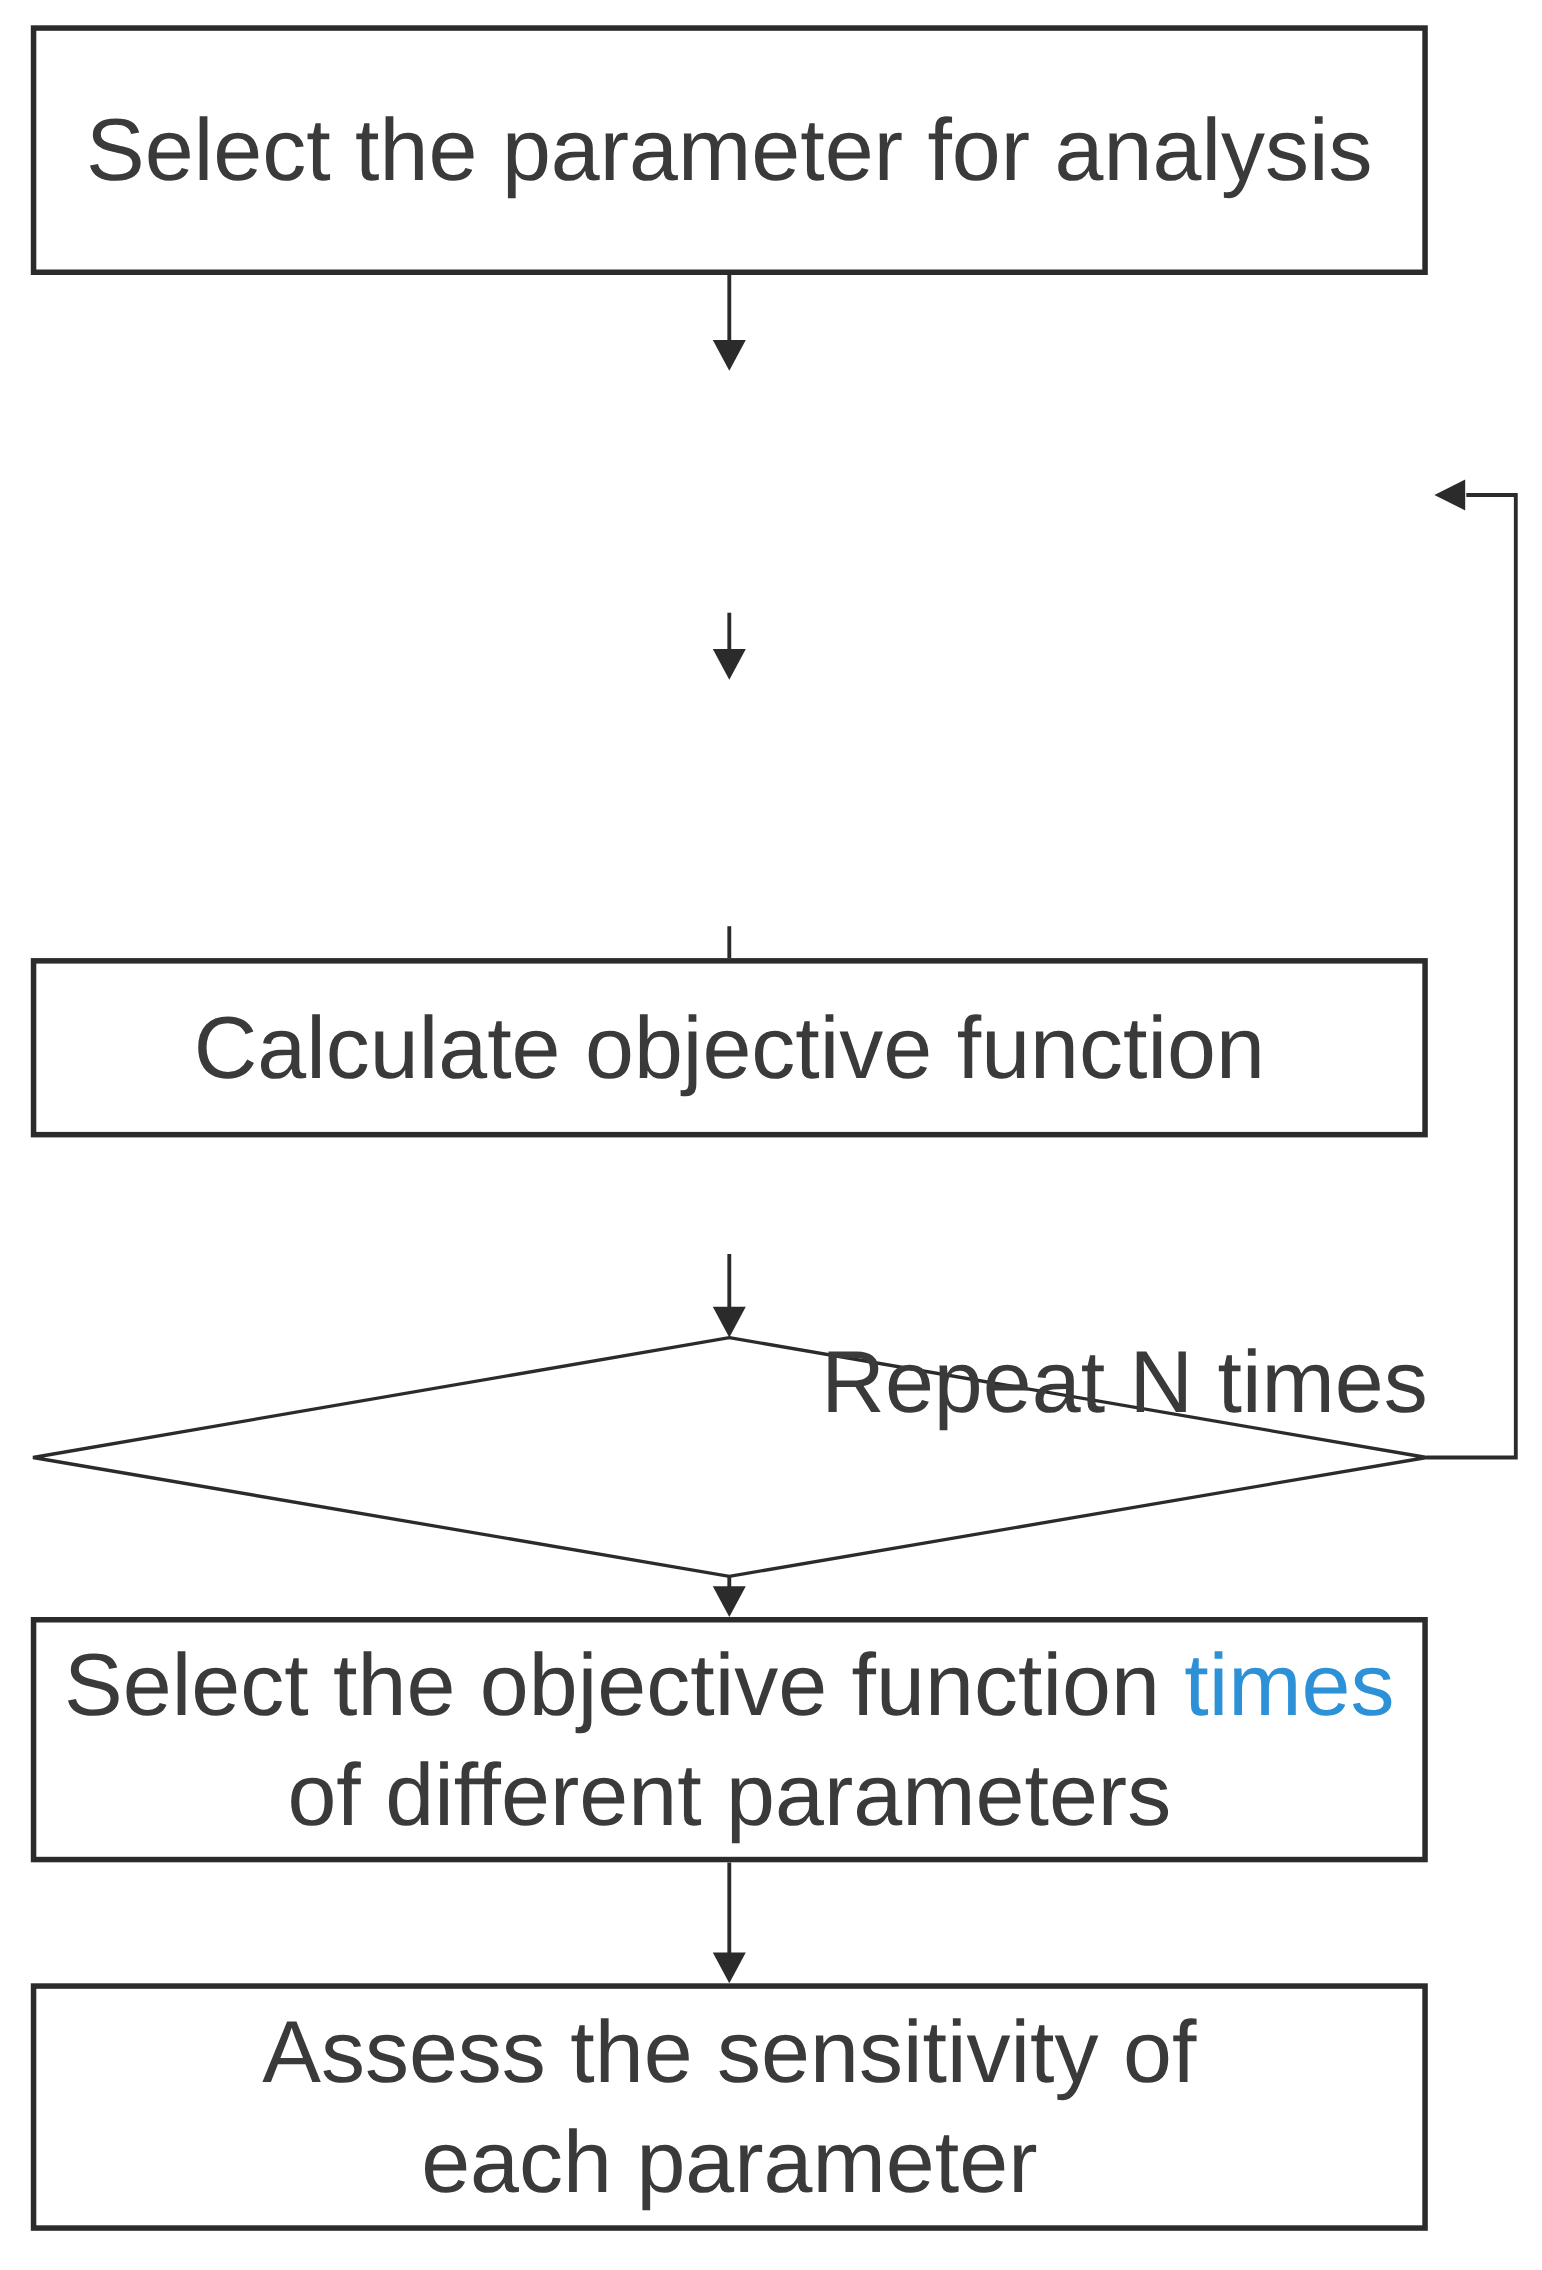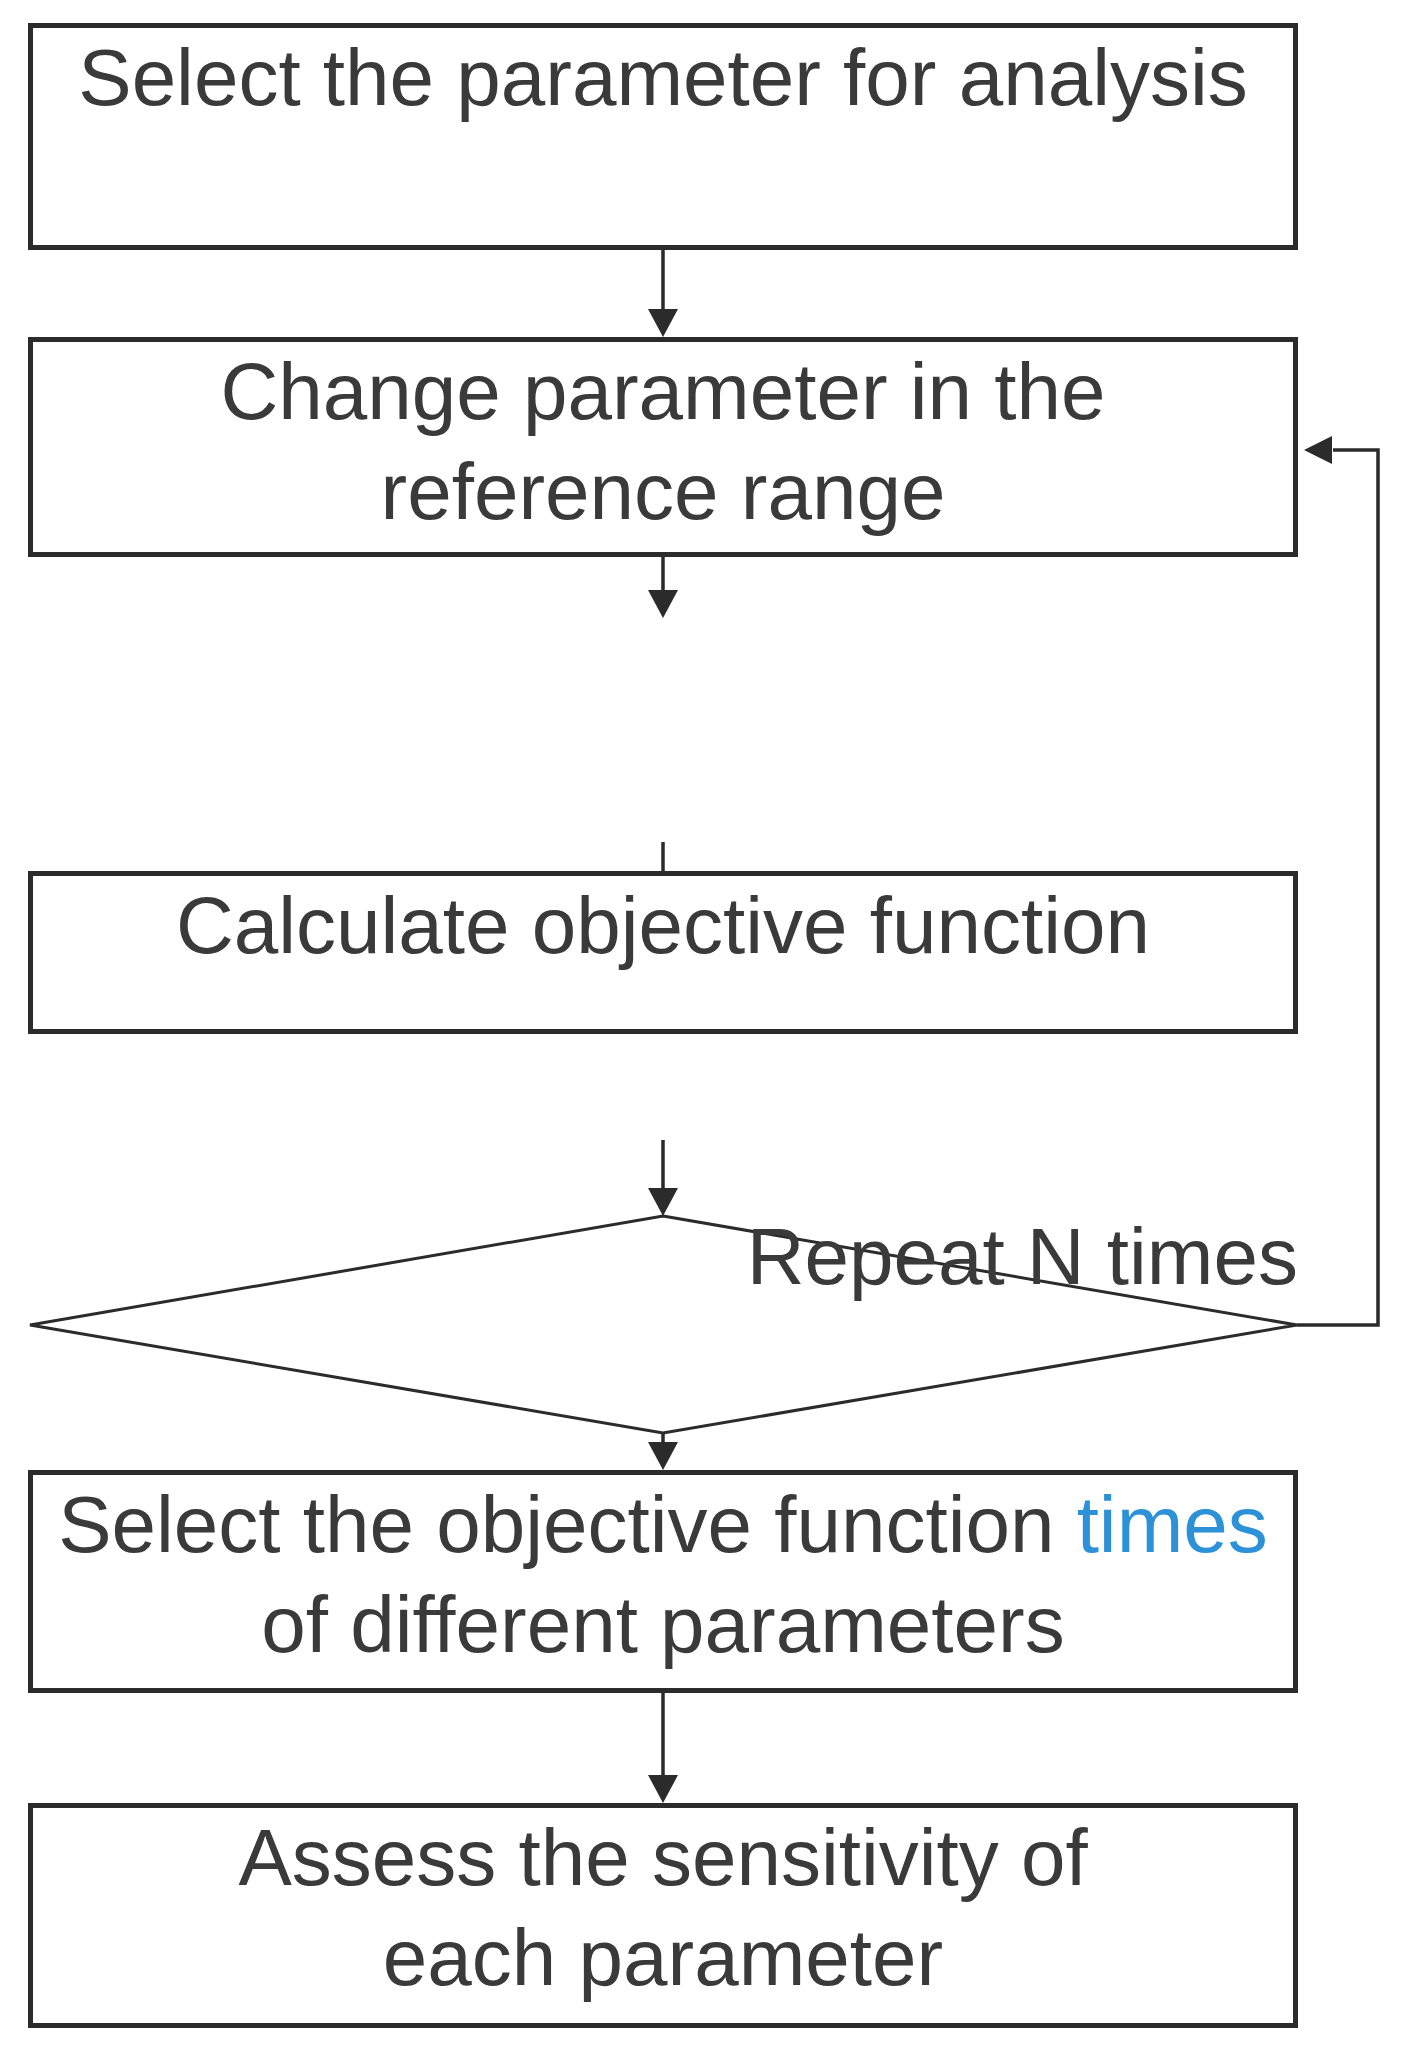--- a/index.html
+++ b/index.html
@@ -37,20 +37,21 @@
     fill: var(--background, #ffffff);
   }
   .box {
     position: absolute;
     left: 28px;
     width: 1270px;
     box-sizing: border-box;
     border: 5px solid var(--line, #2b2b2b);
     background: var(--background, #ffffff);
     display: flex;
+    align-items: center;
     justify-content: center;
   }
   .label {
     margin: 0;
     text-align: center;
     font-size: 80px;
     line-height: 1.25;
     color: var(--text, #3a3a3a);
   }
   .label.w1000 { max-width: 1000px; }
@@ -109,23 +110,20 @@
     <g>
       <path class="shaft" stroke-width="4" d="M 1297 1325 H 1378 V 450 H 1333"></path>
       <polygon class="head" points="1332,436 1332,464 1304,450"></polygon>
     </g>
   </svg>
 
   <div class="box" style="top:23px;height:227px">
     <p class="label">Select the parameter for analysis</p>
   </div>
 
-  <div class="box" style="top:337px;height:220px">
-    <p class="label w1000">Change parameter in the reference range</p>
-  </div>
 
 
   <div class="box" style="top:871px;height:163px">
     <p class="label">Calculate objective function</p>
   </div>
 
   <div class="diamond-label-wrap">
     <p class="label">Repeat N times</p>
   </div>
 

